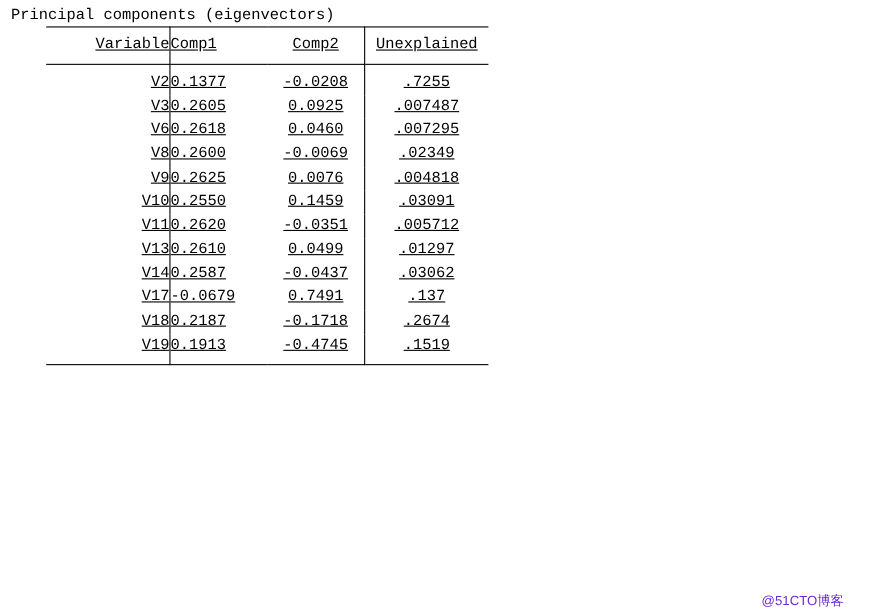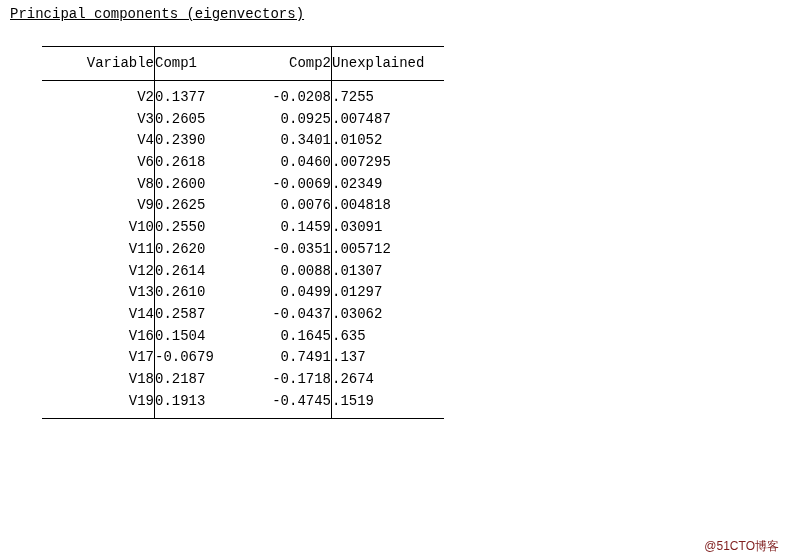--- a/index.html
+++ b/index.html
@@ -7,52 +7,51 @@
       padding: 6px 10px;
       font-family: "Courier New", Courier, monospace;
       font-size: 14px;
       background: #fff;
       color: #000;
       line-height: 1.25;
       width: 791px;
       box-sizing: border-box;
     }
     .title {
-      margin-bottom: 22px;
-      text-decoration: underline;
     }
     .table {
       border-collapse: collapse;
       margin-left: 32px;
       margin-bottom: 32px;
+      text-decoration: underline;
     }
     .table th, .table td {
       padding: 0;
       font-weight: normal;
     }
     
     .col-var   { width: 112px; text-align: right; padding-right: 10px; }
     .col-comp1 { width: 88px;  text-align: left; padding-right: 10px; }
-    .col-comp2 { width: 88px;  text-align: right; padding-right: 10px; }
-    .col-unex  { width: 112px; text-align: left; padding-right: 10px; }
+    .col-comp2 { width: 88px;  text-align: center; padding-right: 10px; }
+    .col-unex  { width: 112px; text-align: center; padding-right: 10px; }
 
     .hdr-row th { padding-top: 8px; padding-bottom: 8px; }
     .top-rule th { border-top: 1px solid #000; }
     .bottom-rule th { border-bottom: 1px solid #000; }
     .vr-right { border-right: 1px solid #000; }
 
     tbody tr td { line-height: 1.55; }
     tbody tr:first-child td { padding-top: 6px; }
     tbody tr:last-child td  { padding-bottom: 6px; border-bottom: 1px solid #000; }
 
     .watermark {
       position: fixed;
-      right: 12px;
+      right: 24px;
       bottom: 6px;
-      color: #7f1d1d;
+      color: #6d28d9;
       font-family: Arial, sans-serif;
       font-size: 12px;
     }
   </style>
 </head>
 <body>
 
 <div class="title">Principal components (eigenvectors)</div>
 
 <table class="table">
@@ -71,26 +70,20 @@
         <td class="col-comp2 vr-right">-0.0208</td>
         <td class="col-unex">.7255</td>
       </tr>
       <tr>
         <td class="col-var vr-right">V3</td>
         <td class="col-comp1">0.2605</td>
         <td class="col-comp2 vr-right">0.0925</td>
         <td class="col-unex">.007487</td>
       </tr>
       <tr>
-        <td class="col-var vr-right">V4</td>
-        <td class="col-comp1">0.2390</td>
-        <td class="col-comp2 vr-right">0.3401</td>
-        <td class="col-unex">.01052</td>
-      </tr>
-      <tr>
         <td class="col-var vr-right">V6</td>
         <td class="col-comp1">0.2618</td>
         <td class="col-comp2 vr-right">0.0460</td>
         <td class="col-unex">.007295</td>
       </tr>
       <tr>
         <td class="col-var vr-right">V8</td>
         <td class="col-comp1">0.2600</td>
         <td class="col-comp2 vr-right">-0.0069</td>
         <td class="col-unex">.02349</td>
@@ -107,42 +100,30 @@
         <td class="col-comp2 vr-right">0.1459</td>
         <td class="col-unex">.03091</td>
       </tr>
       <tr>
         <td class="col-var vr-right">V11</td>
         <td class="col-comp1">0.2620</td>
         <td class="col-comp2 vr-right">-0.0351</td>
         <td class="col-unex">.005712</td>
       </tr>
       <tr>
-        <td class="col-var vr-right">V12</td>
-        <td class="col-comp1">0.2614</td>
-        <td class="col-comp2 vr-right">0.0088</td>
-        <td class="col-unex">.01307</td>
-      </tr>
-      <tr>
         <td class="col-var vr-right">V13</td>
         <td class="col-comp1">0.2610</td>
         <td class="col-comp2 vr-right">0.0499</td>
         <td class="col-unex">.01297</td>
       </tr>
       <tr>
         <td class="col-var vr-right">V14</td>
         <td class="col-comp1">0.2587</td>
         <td class="col-comp2 vr-right">-0.0437</td>
         <td class="col-unex">.03062</td>
-      </tr>
-      <tr>
-        <td class="col-var vr-right">V16</td>
-        <td class="col-comp1">0.1504</td>
-        <td class="col-comp2 vr-right">0.1645</td>
-        <td class="col-unex">.635</td>
       </tr>
       <tr>
         <td class="col-var vr-right">V17</td>
         <td class="col-comp1">-0.0679</td>
         <td class="col-comp2 vr-right">0.7491</td>
         <td class="col-unex">.137</td>
       </tr>
       <tr>
         <td class="col-var vr-right">V18</td>
         <td class="col-comp1">0.2187</td>

